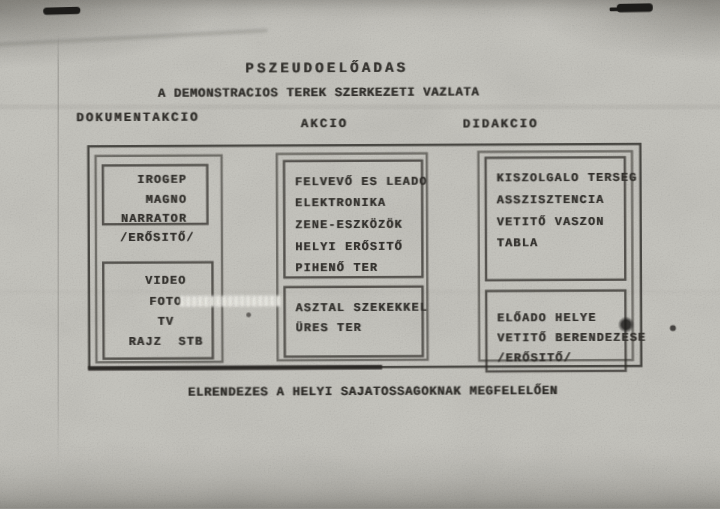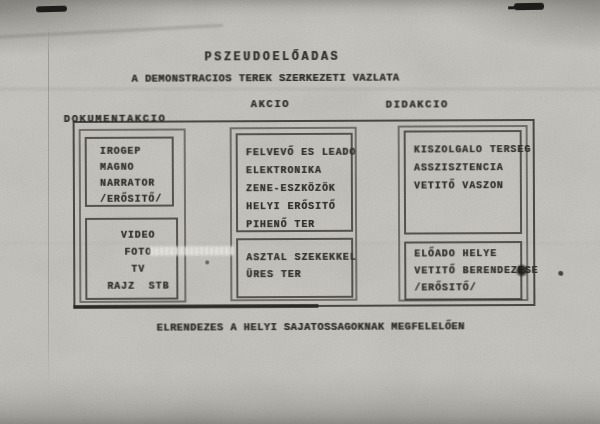--- a/index.html
+++ b/index.html
@@ -26,21 +26,21 @@
     font-family: "Liberation Mono", "DejaVu Sans Mono", monospace;
     font-weight: 700;
     color: #312f2b;
     white-space: pre;
     text-shadow: 0.5px 0 0 rgba(49,47,43,0.6);
     filter: blur(0.25px);
   }
   .title      { left: 205px; top: 50px;  font-size: 12px;   letter-spacing: 2.5px; color: #35332f; }
   .subtitle   { left: 132px; top: 72px;  font-size: 10.5px; letter-spacing: 0.4px; }
   .col-header { font-size: 10.5px; letter-spacing: 1.6px; }
-  .header-1   { left: 64px;  top: 112px; }
+  .header-1   { left: 64px;  top: 92px; }
   .header-2   { left: 251px; top: 98px; }
   .header-3   { left: 386px; top: 99px; }
   .footer-text{ left: 156px; top: 321px; font-size: 10.5px; letter-spacing: 0.4px; }
 
   
   .main-frame {
     position: absolute; left: 73px; top: 120px; width: 462px; height: 187px;
     border: 2px solid rgba(40,38,34,0.78);
     filter: blur(0.3px);
   }
@@ -53,26 +53,26 @@
   .col-frame-2 { left: 230px; top: 127px; width: 127px; height: 174px; }
   .col-frame-3 { left: 398px; top: 126px; width: 130px; height: 176px; }
 
   .box { position: absolute; border: 2px solid rgba(44,42,38,0.72); filter: blur(0.25px); }
   .box .line {
     display: block;
     font-weight: 700; font-size: 10px; letter-spacing: 0.9px;
     color: #33312d; white-space: pre;
     text-shadow: 0.5px 0 0 rgba(51,49,45,0.55);
   }
-  .box-l1 { left: 85px;  top: 136px; width: 89px;  height: 70px;  padding: 5px 1px 0 13px; line-height: 16px; }
+  .box-l1 { left: 85px;  top: 136px; width: 89px;  height: 51px;  padding: 5px 16px 0 13px; line-height: 16px; text-align: right; }
   .box-l2 { left: 85px;  top: 217px; width: 93px;  height: 82px;  padding: 7px 0 0 13px; line-height: 17px; text-align: center; }
   .box-m1 { left: 236px; top: 133px; width: 117px; height: 99px;  padding: 9px 0 0 8px;  line-height: 18px; }
   .box-m2 { left: 236px; top: 238px; width: 117px; height: 60px;  padding: 9px 0 0 8px;  line-height: 17px; }
   .box-r1 { left: 404px; top: 131px; width: 118px; height: 104px; padding: 9px 0 0 8px;  line-height: 18px; }
-  .box-r2 { left: 404px; top: 242px; width: 118px; height: 59px;  padding: 2px 0 0 8px;  line-height: 17px; }
+  .box-r2 { left: 404px; top: 242px; width: 118px; height: 69px;  padding: 14px 0 0 8px;  line-height: 17px; }
 
   
   .artifact { position: absolute; pointer-events: none; }
   .dash-tl { left: 36px; top: 6px;  width: 31px; height: 6px; background: #1e1d1b; border-radius: 3px; transform: rotate(-1.5deg); filter: blur(0.4px); }
   .dash-tr { left: 514px; top: 3px; width: 30px; height: 7px; background: #1e1d1b; border-radius: 3px; transform: rotate(-1deg); filter: blur(0.4px);
              box-shadow: -8px 1px 0 -2px #1e1d1b; }
   .fold-line { left: 48px; top: 26px; width: 1px; height: 366px;
              background: linear-gradient(to bottom, rgba(90,88,84,0) 0%, rgba(90,88,84,0.35) 8%, rgba(90,88,84,0.28) 78%, rgba(90,88,84,0) 100%); }
   .streak-diag { left: -12px; top: 30px; width: 235px; height: 3px; background: rgba(110,108,102,0.30); transform: rotate(-3deg); filter: blur(1.2px); }
   .white-streak { left: 150px; top: 246px; width: 84px; height: 9px;
@@ -134,20 +134,21 @@
 
     <div class="box box-m2">
       <span class="line">ASZTAL SZEKEKKEL</span>
       <span class="line">ÜRES TER</span>
     </div>
 
     <div class="box box-r1">
       <span class="line">KISZOLGALO TERSEG</span>
       <span class="line">ASSZISZTENCIA</span>
       <span class="line">VETITŐ VASZON</span>
+      <span class="line">TABLA</span>
     </div>
 
     <div class="box box-r2">
       <span class="line">ELŐADO HELYE</span>
       <span class="line">VETITŐ BERENDEZESE</span>
       <span class="line">/ERŐSITŐ/</span>
     </div>
 
     <div class="tw footer-text">ELRENDEZES A HELYI SAJATOSSAGOKNAK MEGFELELŐEN</div>
 

